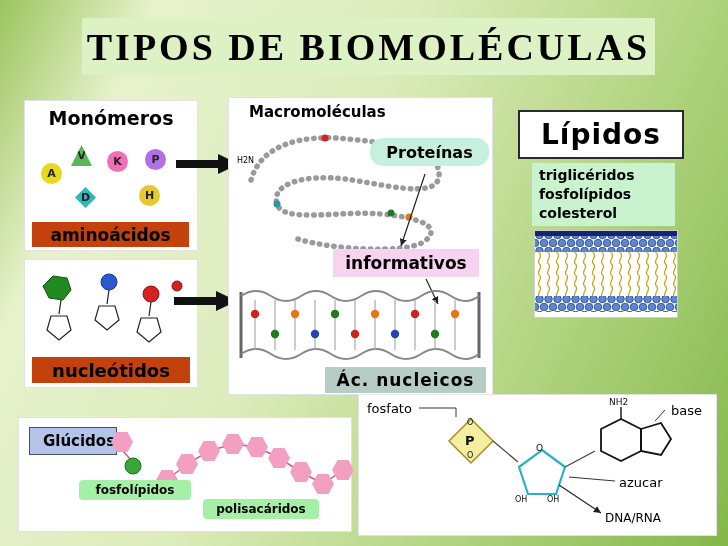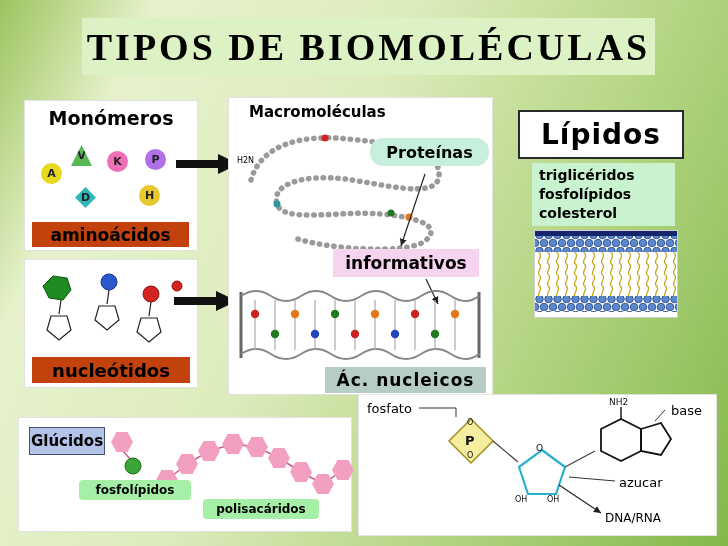--- a/index.html
+++ b/index.html
@@ -175,21 +175,21 @@
   </div>
 
   <div class="panel" style="left:18px;top:417px;width:332px;height:113px;">
     <div style="position:absolute;left:0;top:0;">
       <svg width="332" height="113" viewBox="0 0 332 113">
         <polyline points="148,62 168,46 190,33 214,26 238,29 260,40 282,54 304,66 324,52" fill="none" stroke="#c06090" stroke-width="1.5"></polyline>
         <line x1="103" y1="32" x2="112" y2="42" stroke="#c06090" stroke-width="1.5"></line>
         <circle cx="114" cy="48" r="8" fill="#3aa63a" stroke="#1f6e1f" stroke-width="1"></circle>
       </svg>
     </div>
-    <div class="caption cap-blue" style="left:10px;top:9px;width:74px;height:26px;font-size:15px;">Glúcidos</div>
+    <div class="caption cap-blue" style="left:10px;top:9px;width:74px;height:26px;font-size:15px;padding-left:12px;">Glúcidos</div>
     <div class="hex" style="left:92px;top:14px;"></div>
     <div class="hex" style="left:137px;top:52px;"></div>
     <div class="hex" style="left:157px;top:36px;"></div>
     <div class="hex" style="left:179px;top:23px;"></div>
     <div class="hex" style="left:203px;top:16px;"></div>
     <div class="hex" style="left:227px;top:19px;"></div>
     <div class="hex" style="left:249px;top:30px;"></div>
     <div class="hex" style="left:271px;top:44px;"></div>
     <div class="hex" style="left:293px;top:56px;"></div>
     <div class="hex" style="left:313px;top:42px;"></div>

